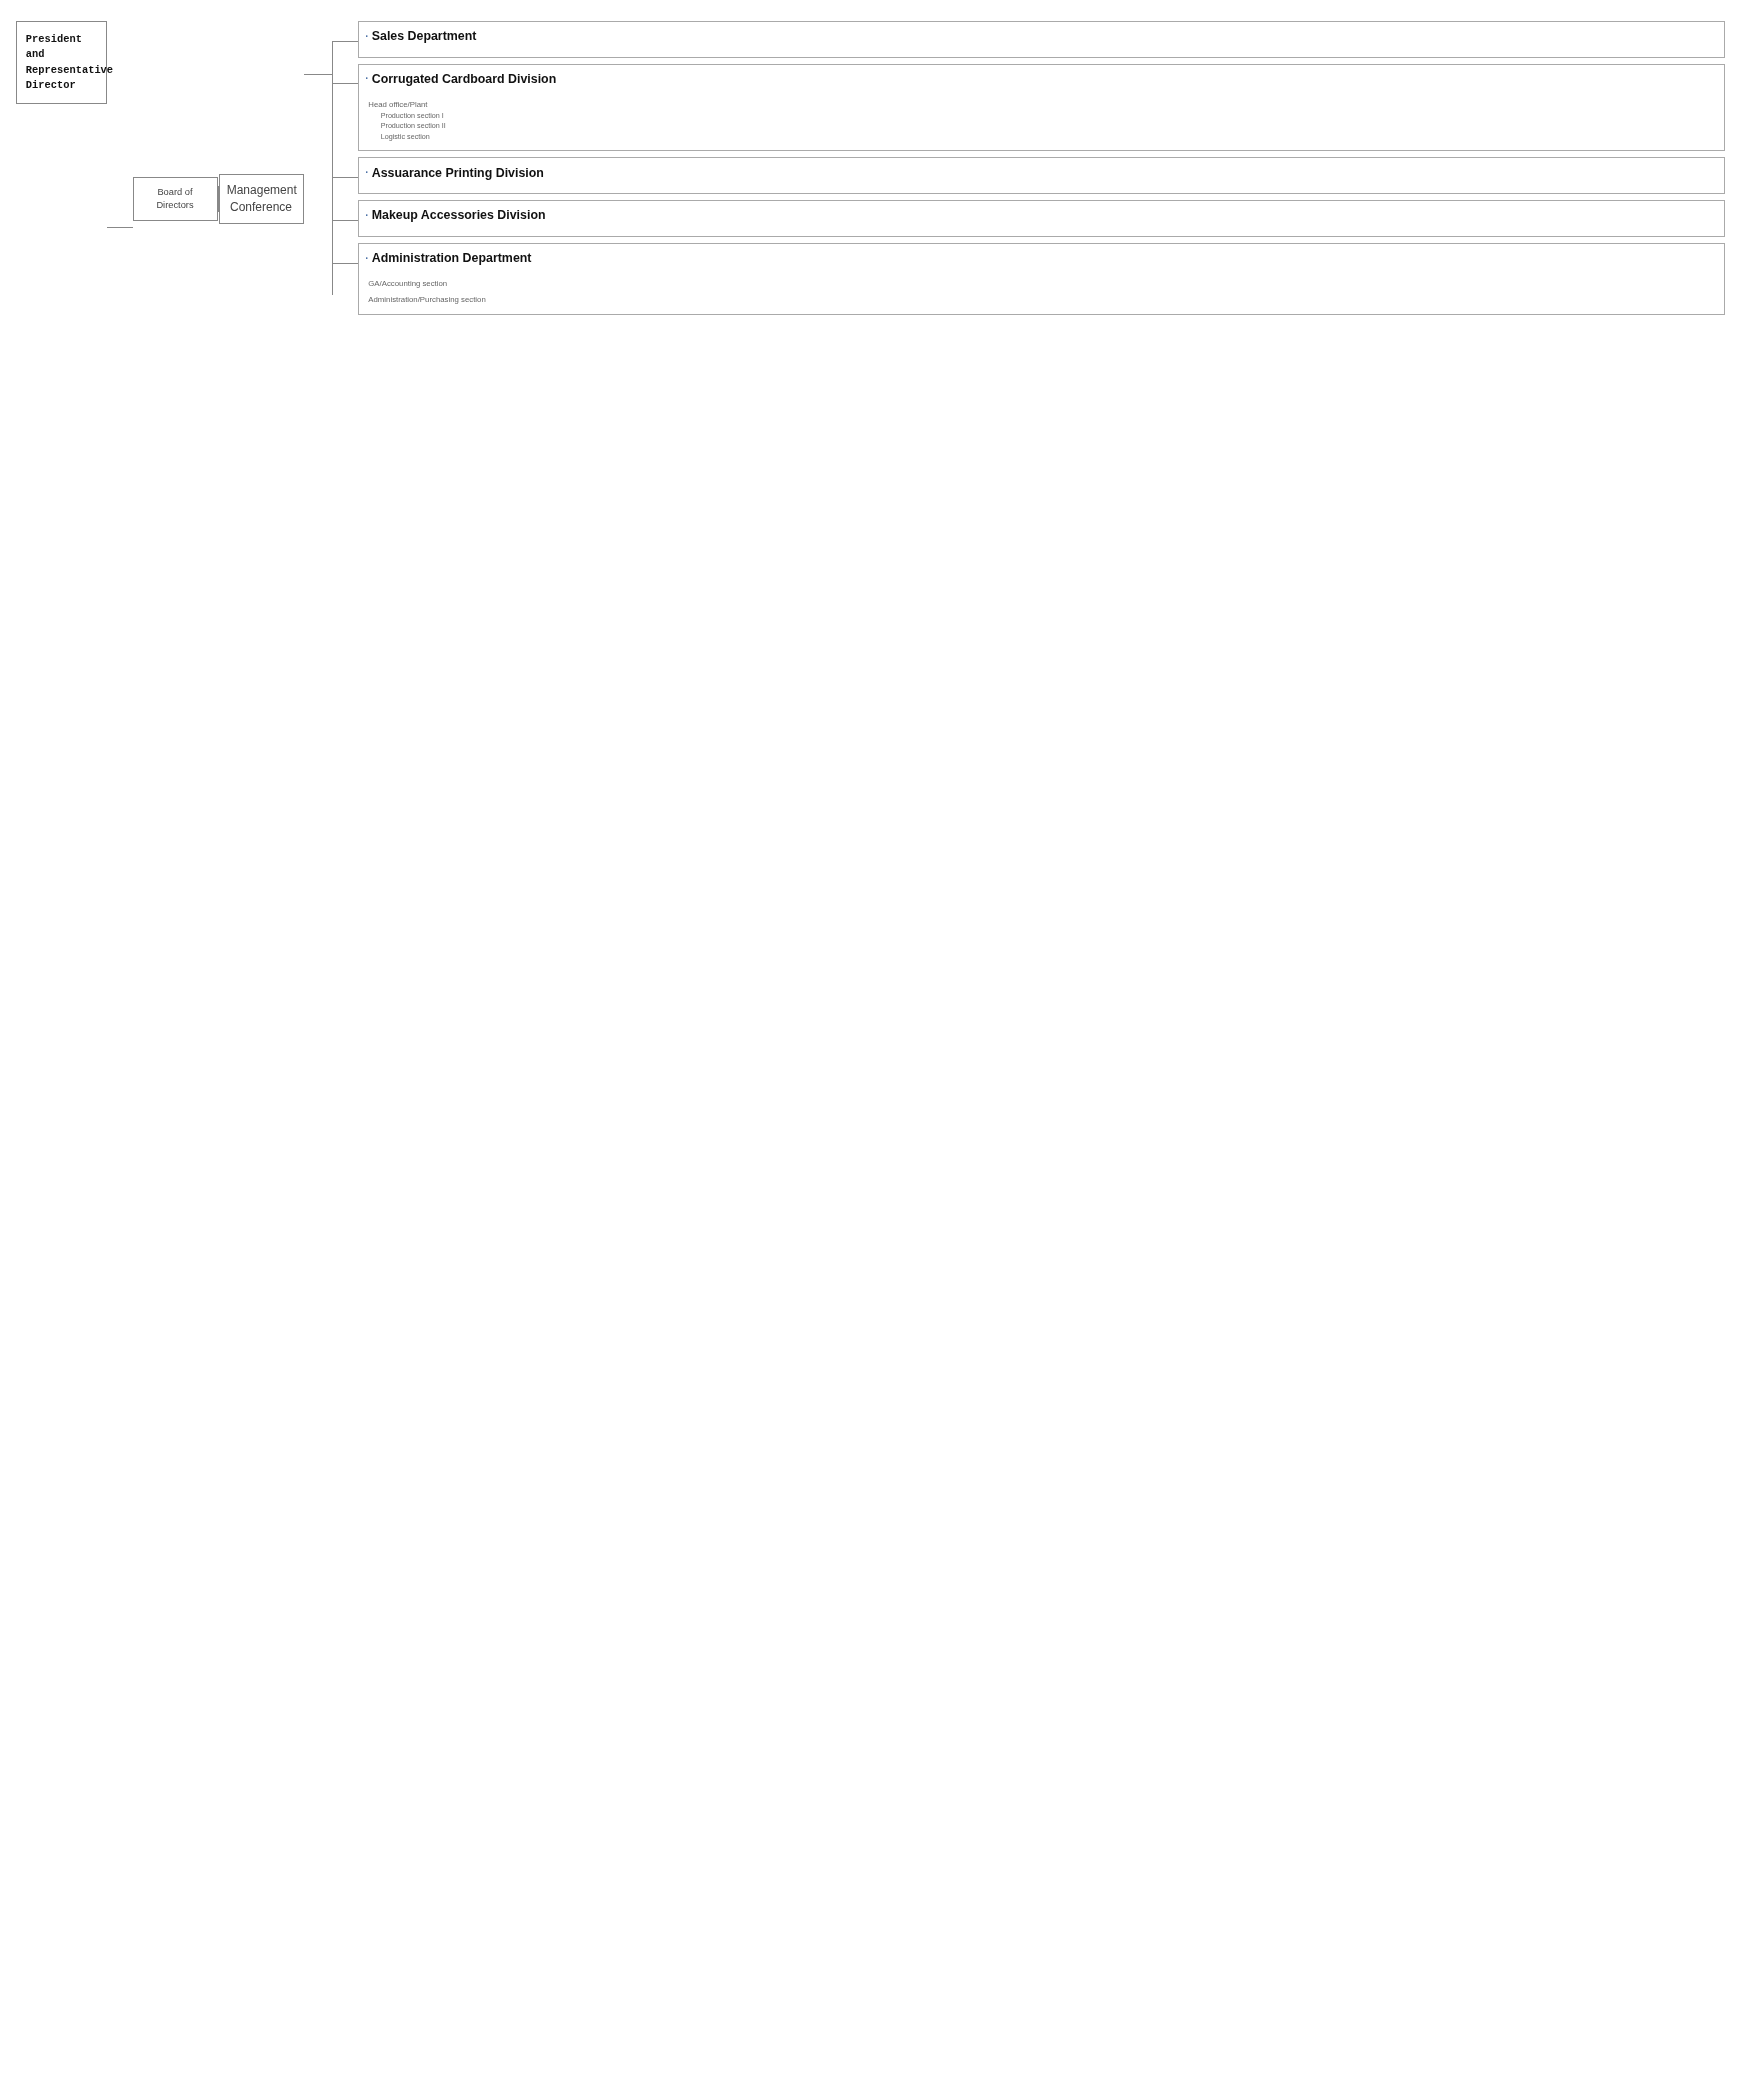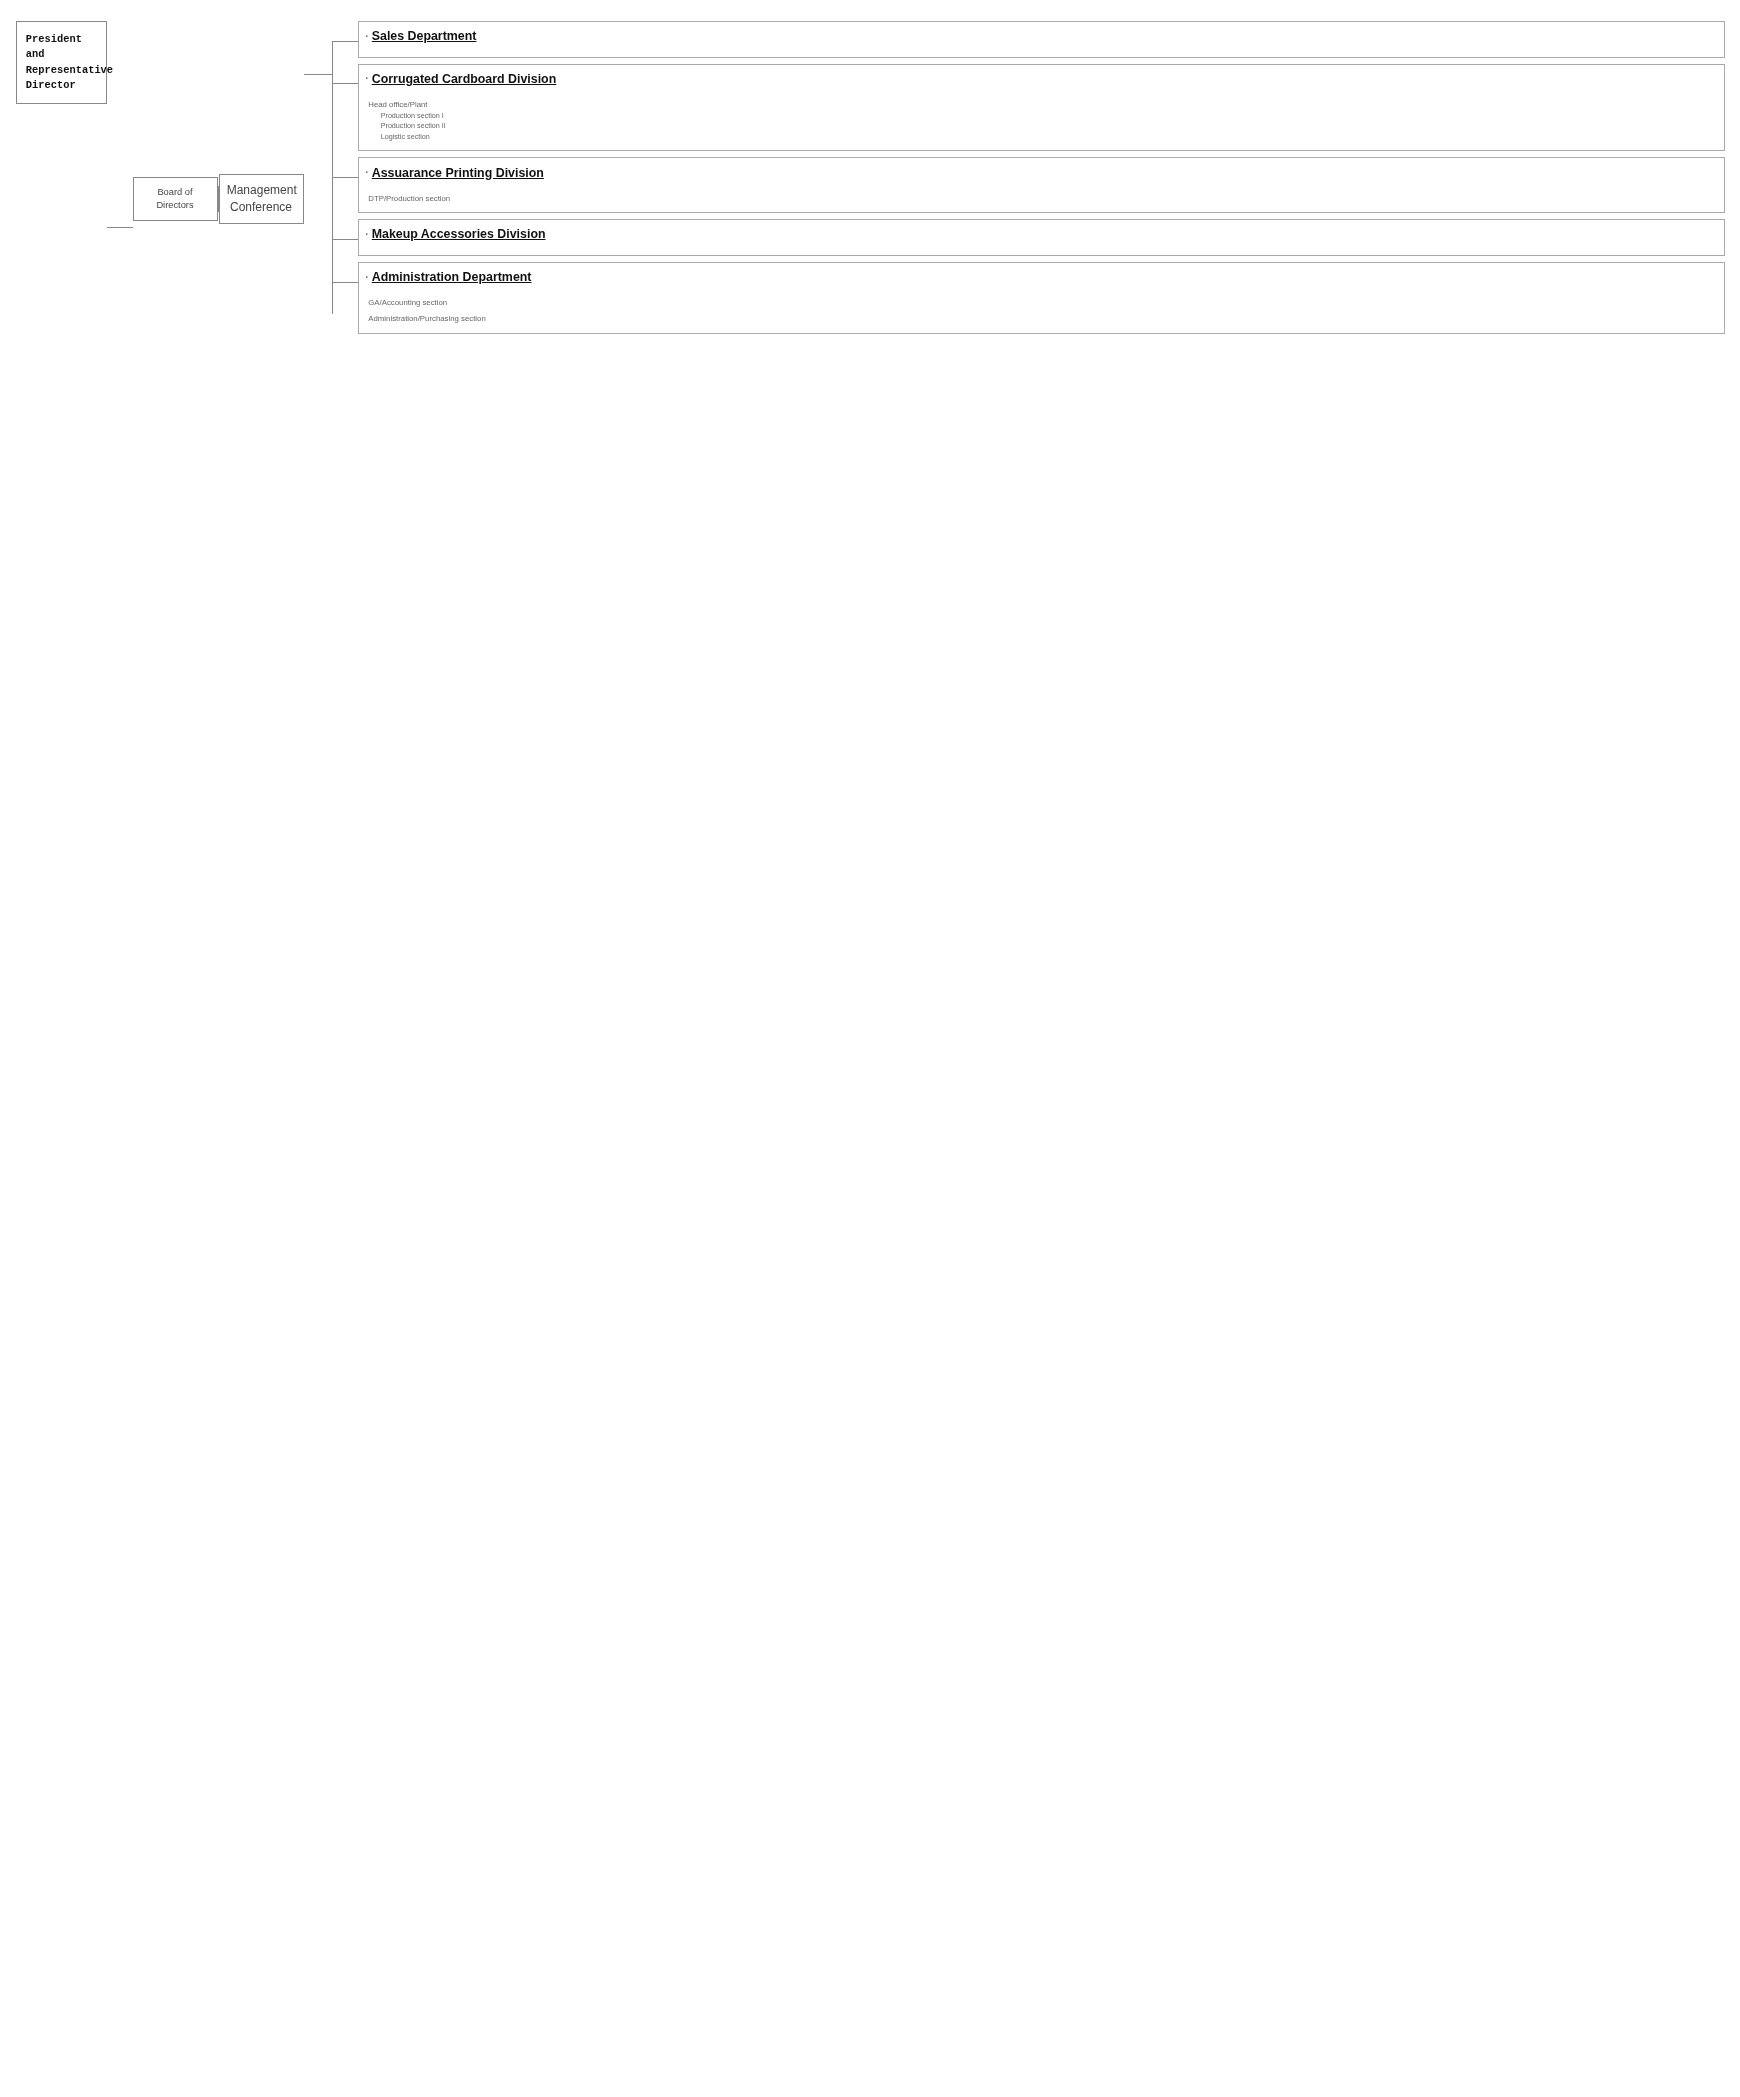--- a/index.html
+++ b/index.html
@@ -122,21 +122,20 @@
     .div-bullet {
       color: #4a6fa5;
       font-size: 10.4px;
       font-weight: bold;
     }
 
     .div-title {
       font-size: 12.4px;
       font-weight: bold;
       color: #111;
-      text-decoration: underline;
     }
 
     .div-content {
       padding: 1px 8.3px 2.1px 9.3px;
     }
 
     .content-group {
       font-size: 7.8px;
       color: #666;
       margin-top: 7px;
@@ -212,23 +211,20 @@
         </div>
       </div>
 
       <div class="div-item">
         <div class="div-hline"></div>
         <div class="div-box">
           <div class="div-title-row">
             <span class="div-bullet">·</span>
             <span class="div-title">Assuarance Printing Division</span>
           </div>
-          <div class="div-content">
-            <div class="content-group">DTP/Production section</div>
-          </div>
         </div>
       </div>
 
       <div class="div-item">
         <div class="div-hline"></div>
         <div class="div-box">
           <div class="div-title-row">
             <span class="div-bullet">·</span>
             <span class="div-title">Makeup Accessories Division</span>
           </div>

